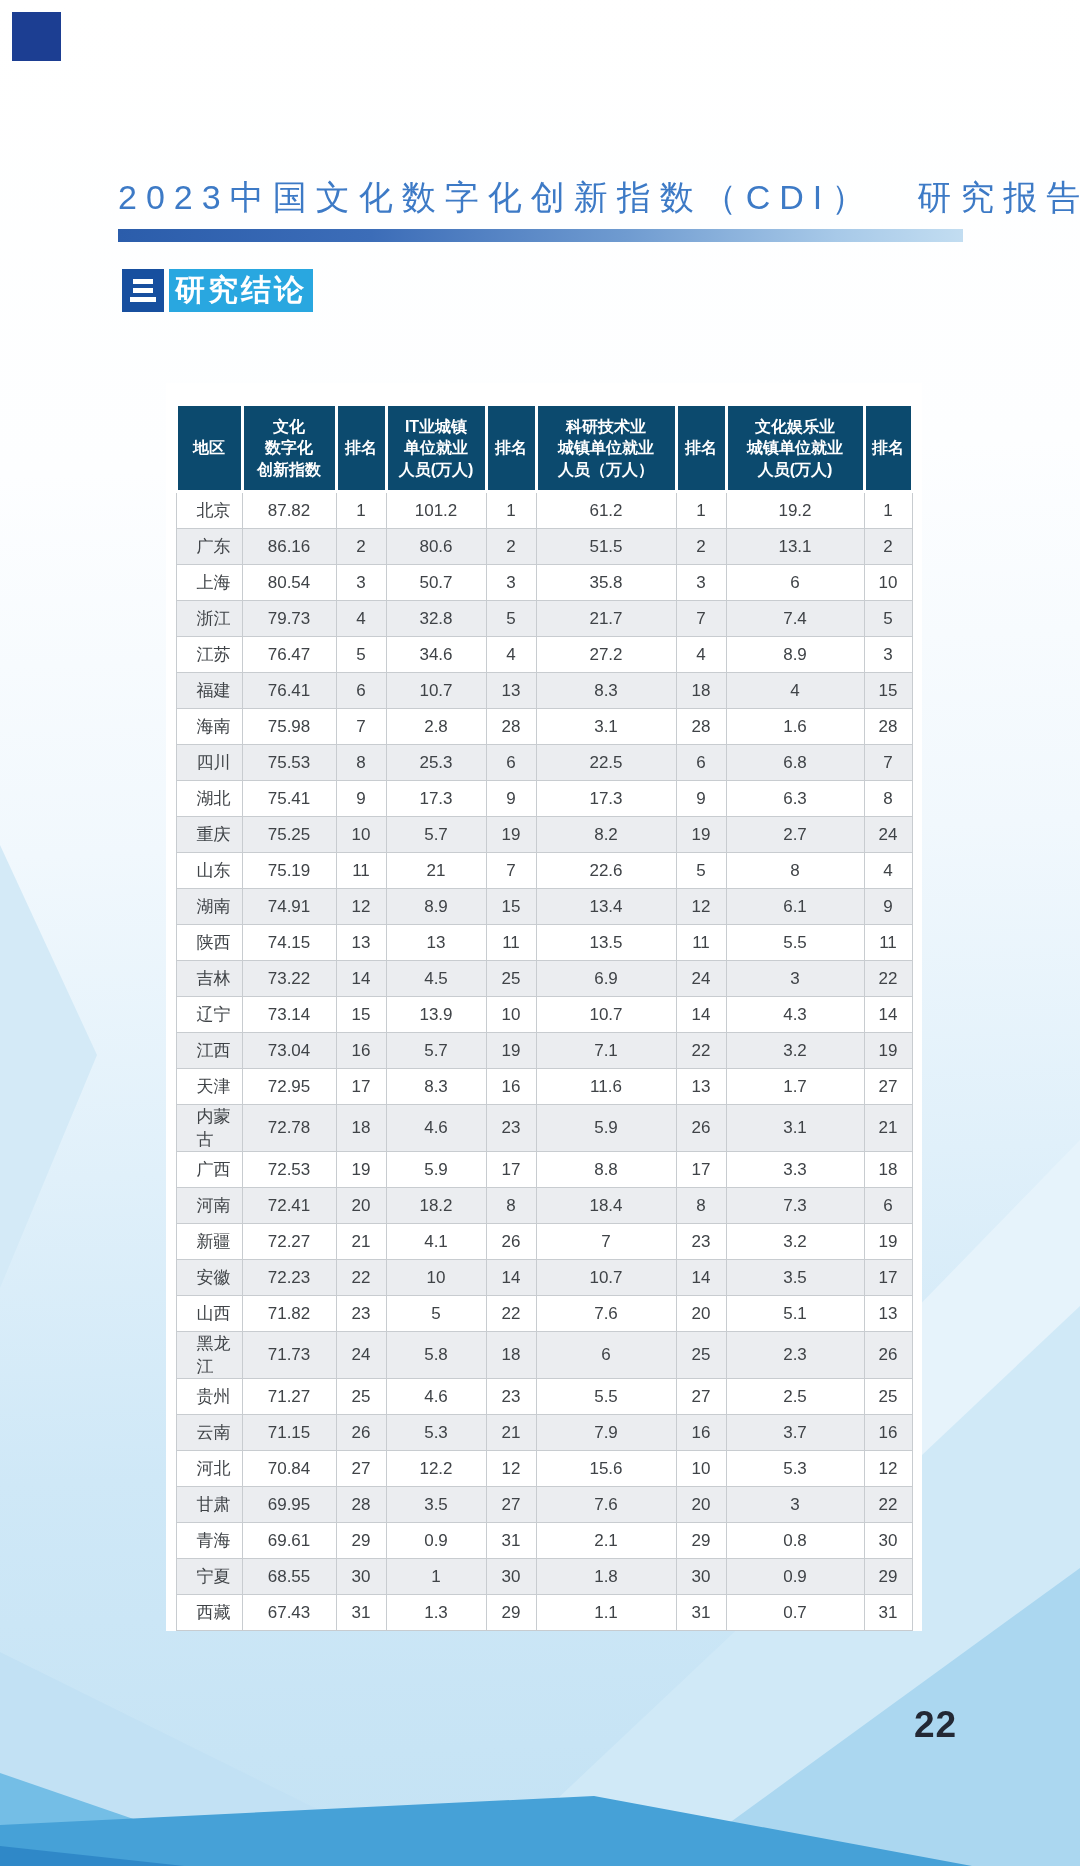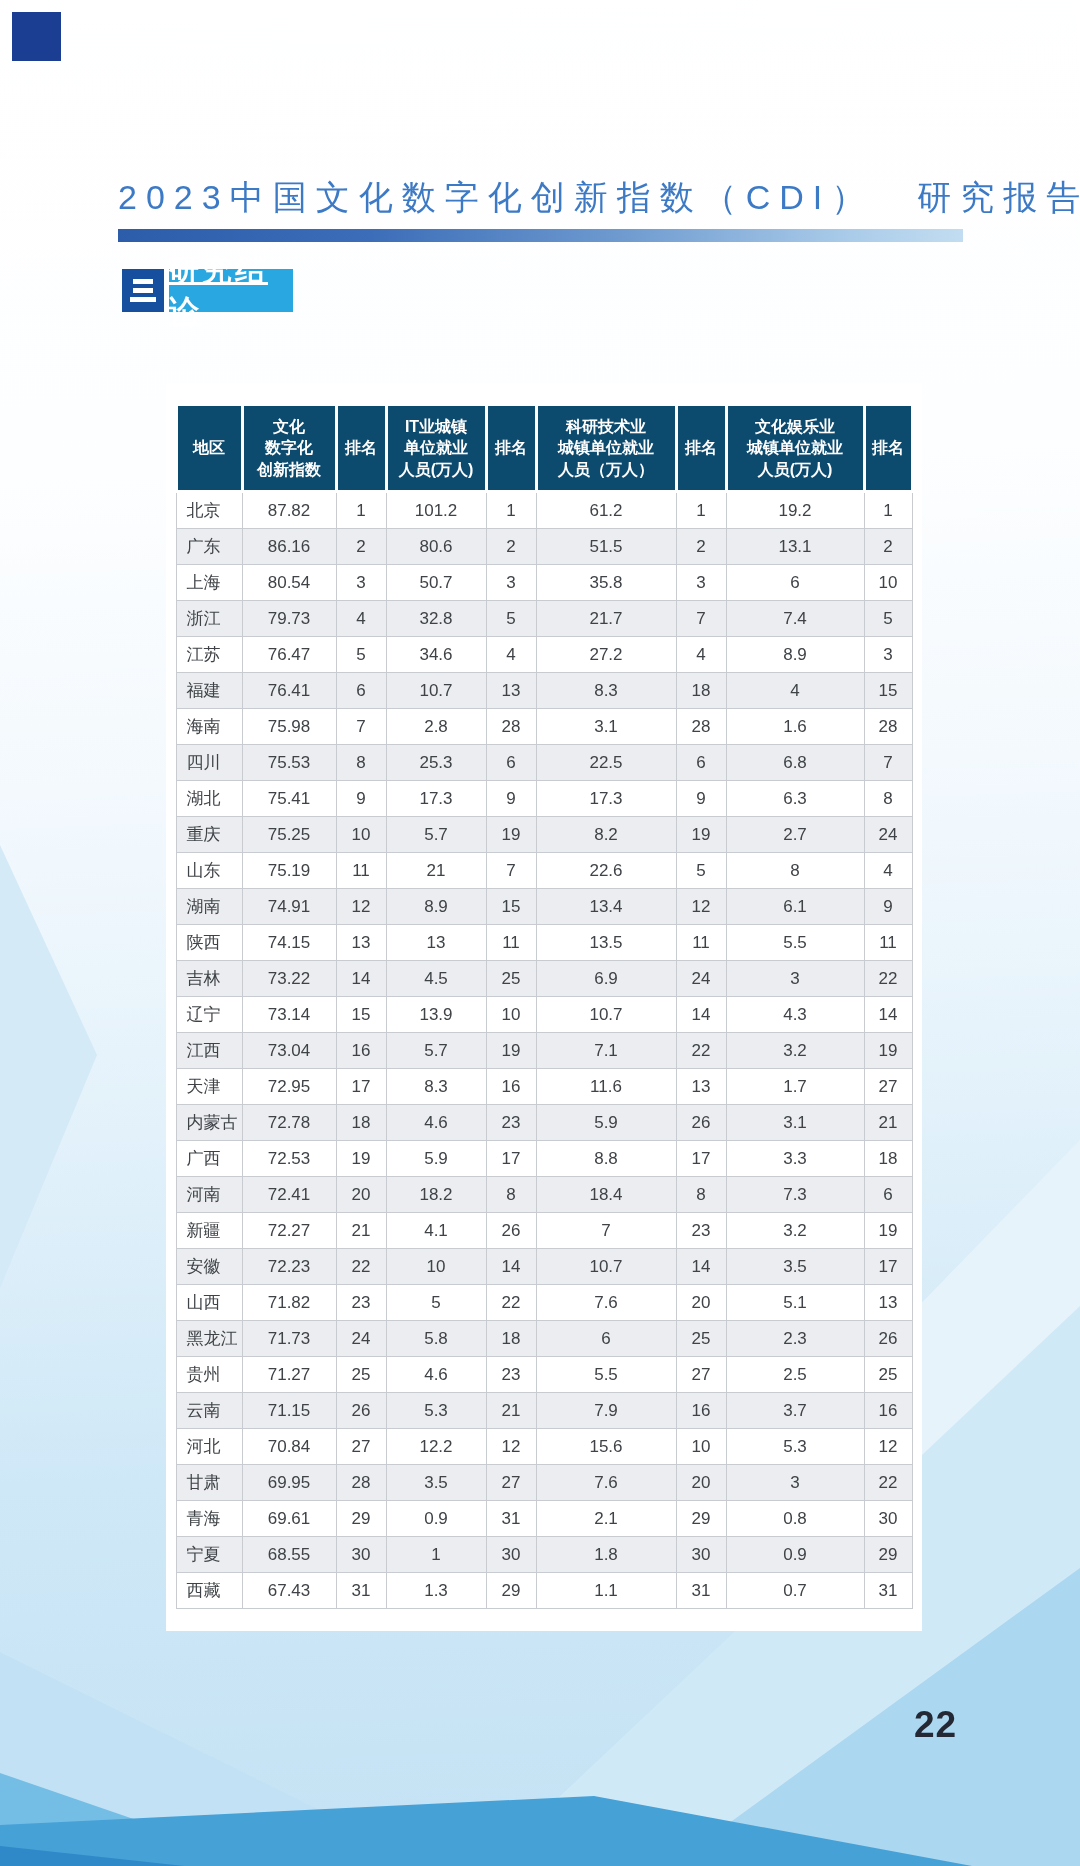--- a/index.html
+++ b/index.html
@@ -33,36 +33,36 @@
   }
 
   .badge{position:absolute;left:122px;top:269px;display:flex;align-items:stretch;}
   .badge-icon{
     width:42px;height:43px;background:#174f9f;
     display:flex;flex-direction:column;justify-content:center;align-items:center;gap:4px;
   }
   .badge-icon i{display:block;height:5px;background:#ffffff;}
   .badge-icon i.b1{width:20px;} .badge-icon i.b2{width:20px;} .badge-icon i.b3{width:26px;}
   .badge-label{
-    margin-left:5px;width:124px;height:43px;background:#29a7e0;
+    margin-left:5px;width:144px;height:43px;background:#29a7e0;
     color:#ffffff;font-weight:bold;font-size:30px;letter-spacing:3px;
-    display:flex;align-items:center;justify-content:center;text-decoration:underline;
+    display:flex;align-items:center;justify-content:center;
   }
 
   .table-panel{position:absolute;left:166px;top:383px;width:756px;height:1248px;background:#ffffff;}
   table.cdi{border-collapse:collapse;table-layout:fixed;width:736px;margin:20px auto 0;}
   table.cdi th{
     background:#0c4a6e;color:#ffffff;font-size:16px;font-weight:bold;line-height:1.32;
     border:3px solid #ffffff;white-space:pre-line;height:80px;vertical-align:middle;padding:2px 0;margin-left:24px;
   }
   table.cdi td{
     border:1px solid #c8ccd0;height:35px;text-align:center;
     font-size:17px;color:#3f4347;padding:0 2px;overflow:hidden;
   }
-  table.cdi td.region{text-align:left;padding-left:10px;}
+  table.cdi td.region{text-align:left;padding-left:20px;}
   table.cdi tbody tr:nth-child(odd){background:#ffffff;}
   table.cdi tbody tr:nth-child(even){background:#ebedf0;}
 
   .page-number{
     position:absolute;left:914px;top:1704px;
     font-size:37px;font-weight:600;color:#232834;letter-spacing:1px;
   }
 </style>
 </head>
 <body>

